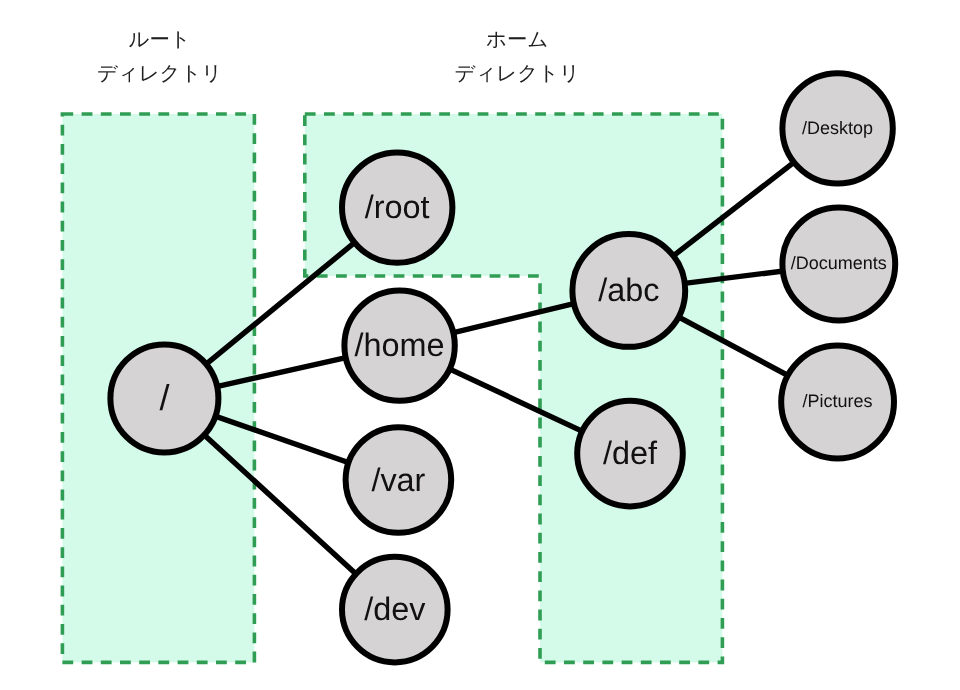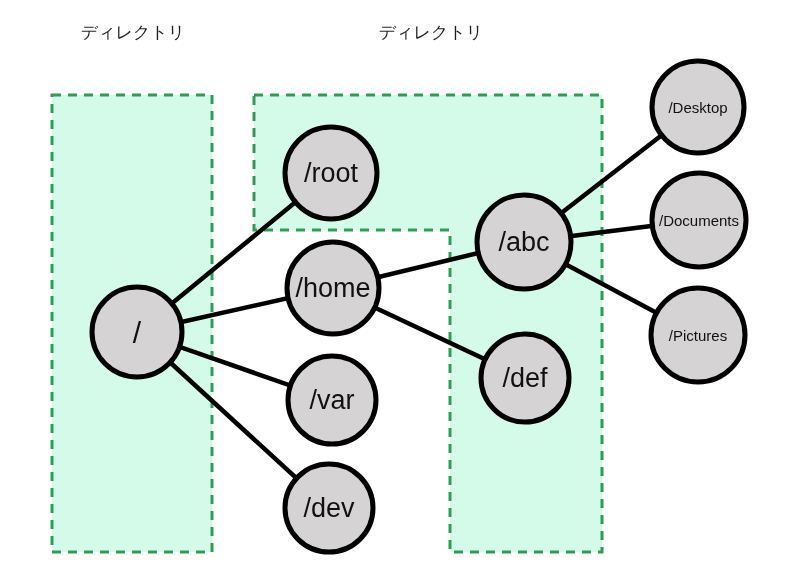--- a/index.html
+++ b/index.html
@@ -122,20 +122,22 @@
       <text class="node-label small" x="699" y="220">/Documents</text>
     </g>
 
     <g>
       <circle class="node-circle" cx="698" cy="335" r="47"></circle>
       <text class="node-label small" x="698" y="335">/Pictures</text>
     </g>
   </svg>
 
   <div class="zone-label" style="left:133px;">
+    <div>ルート</div>
     <div>ディレクトリ</div>
   </div>
 
   <div class="zone-label" style="left:431px;">
+    <div>ホーム</div>
     <div>ディレクトリ</div>
   </div>
 
 </div>
 
 </body></html>

